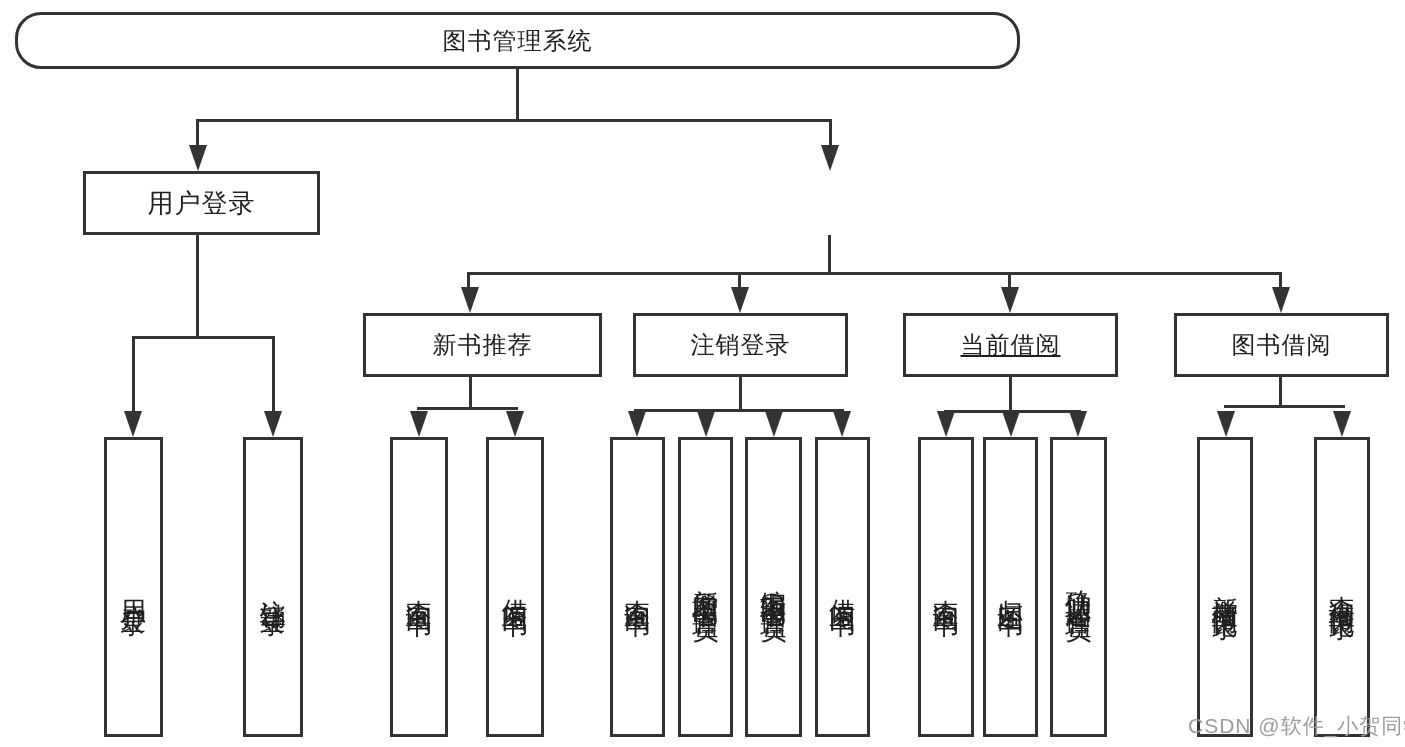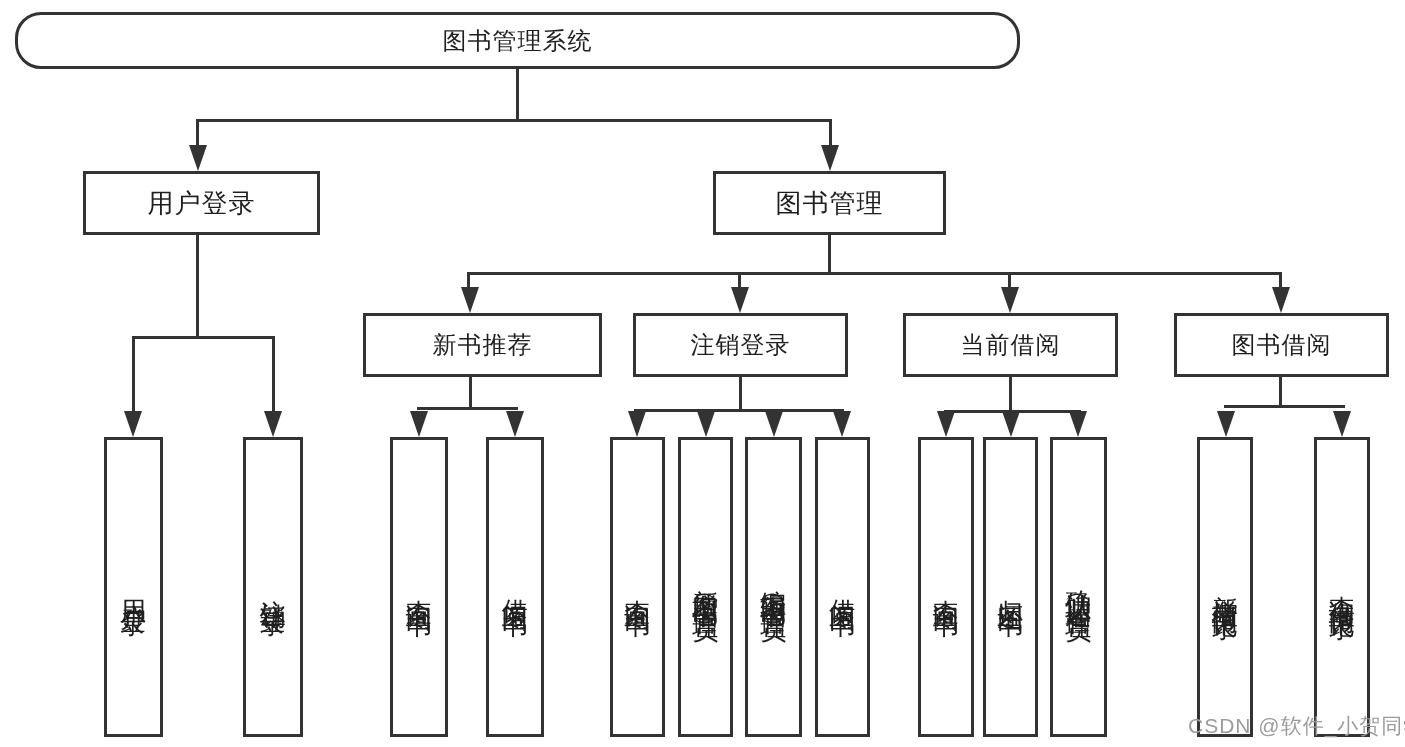--- a/index.html
+++ b/index.html
@@ -66,21 +66,20 @@
   <div class="node hbox" style="left:15px; top:12px; width:1005px; height:57px;border-radius:26px;">图书管理系统</div>
 
   <div class="vline" style="left:516px; top:69px; height:53px;"></div>
   <div class="hline" style="left:196px; top:119px; width:636px;"></div>
   <div class="vline" style="left:196px; top:119px; height:30px;"></div>
   <div class="vline" style="left:829px; top:119px; height:30px;"></div>
   <div class="arrow" style="left:189px; top:145px;"></div>
   <div class="arrow" style="left:821px; top:145px;"></div>
 
   <div class="node hbox lv2" style="left:83px; top:171px; width:237px; height:64px;">用户登录</div>
-  <div class="node hbox lv2" style="left:713px; top:171px; width:233px; height:64px;">图书管理</div>
 
   <div class="vline" style="left:196px; top:235px; height:104px;"></div>
   <div class="hline" style="left:132px; top:336px; width:143px;"></div>
   <div class="vline" style="left:132px; top:336px; height:78px;"></div>
   <div class="vline" style="left:272px; top:336px; height:78px;"></div>
   <div class="arrow" style="left:124px; top:411px;"></div>
   <div class="arrow" style="left:264px; top:411px;"></div>
 
   <div class="vline" style="left:828px; top:235px; height:40px;"></div>
   <div class="hline" style="left:467px; top:272px; width:815px;"></div>
@@ -88,21 +87,21 @@
   <div class="vline" style="left:738px; top:272px; height:18px;"></div>
   <div class="vline" style="left:1008px; top:272px; height:18px;"></div>
   <div class="vline" style="left:1279px; top:272px; height:18px;"></div>
   <div class="arrow" style="left:461px; top:287px;"></div>
   <div class="arrow" style="left:731px; top:287px;"></div>
   <div class="arrow" style="left:1001px; top:287px;"></div>
   <div class="arrow" style="left:1272px; top:287px;"></div>
 
   <div class="node hbox" style="left:363px; top:313px; width:239px; height:64px;">新书推荐</div>
   <div class="node hbox" style="left:633px; top:313px; width:215px; height:64px;">注销登录</div>
-  <div class="node hbox" style="left:903px; top:313px; width:215px; height:64px;">当前借阅</div>
+  <div class="node hbox" style="left:903px; top:313px; width:215px; height:64px;text-decoration:underline;">当前借阅</div>
   <div class="node hbox" style="left:1174px; top:313px; width:215px; height:64px;">图书借阅</div>
 
   <div class="vline" style="left:469px; top:377px; height:33px;"></div>
   <div class="hline" style="left:417px; top:407px; width:101px;"></div>
   <div class="arrow" style="left:410px; top:411px;"></div>
   <div class="arrow" style="left:506px; top:411px;"></div>
 
   <div class="vline" style="left:739px; top:377px; height:35px;"></div>
   <div class="hline" style="left:634px; top:409px; width:210px;"></div>
   <div class="arrow" style="left:628px; top:411px;"></div>

